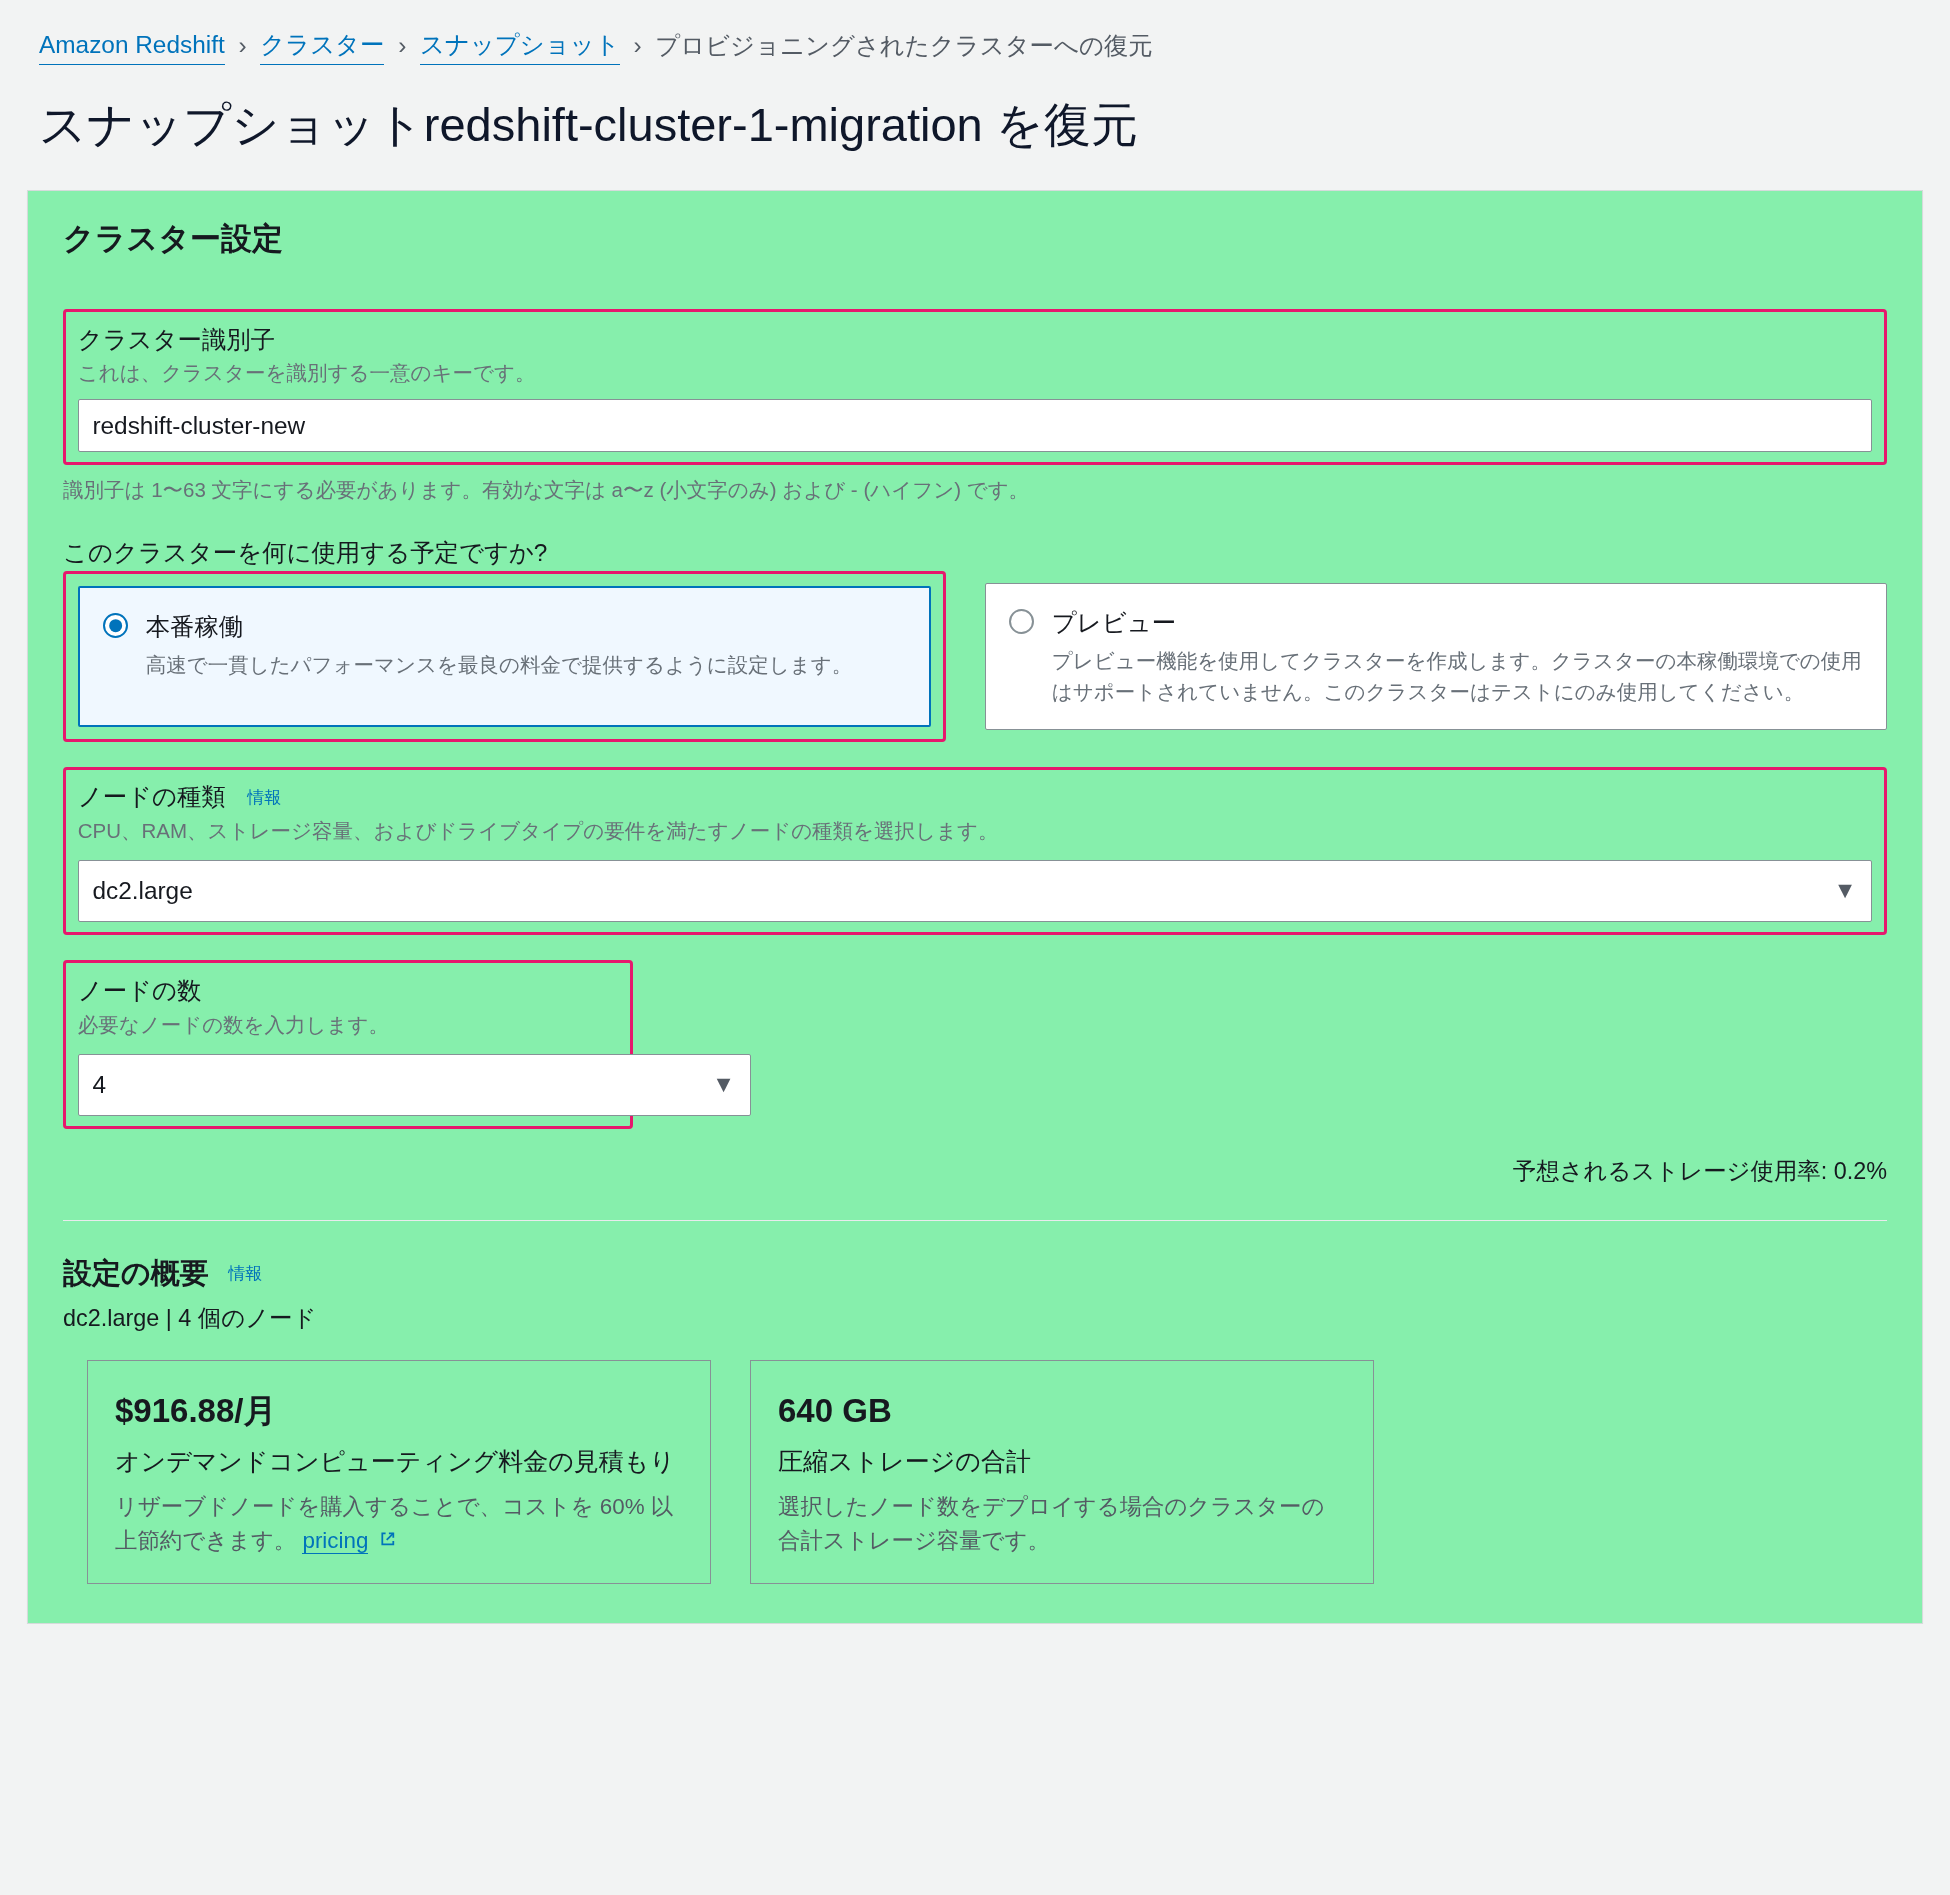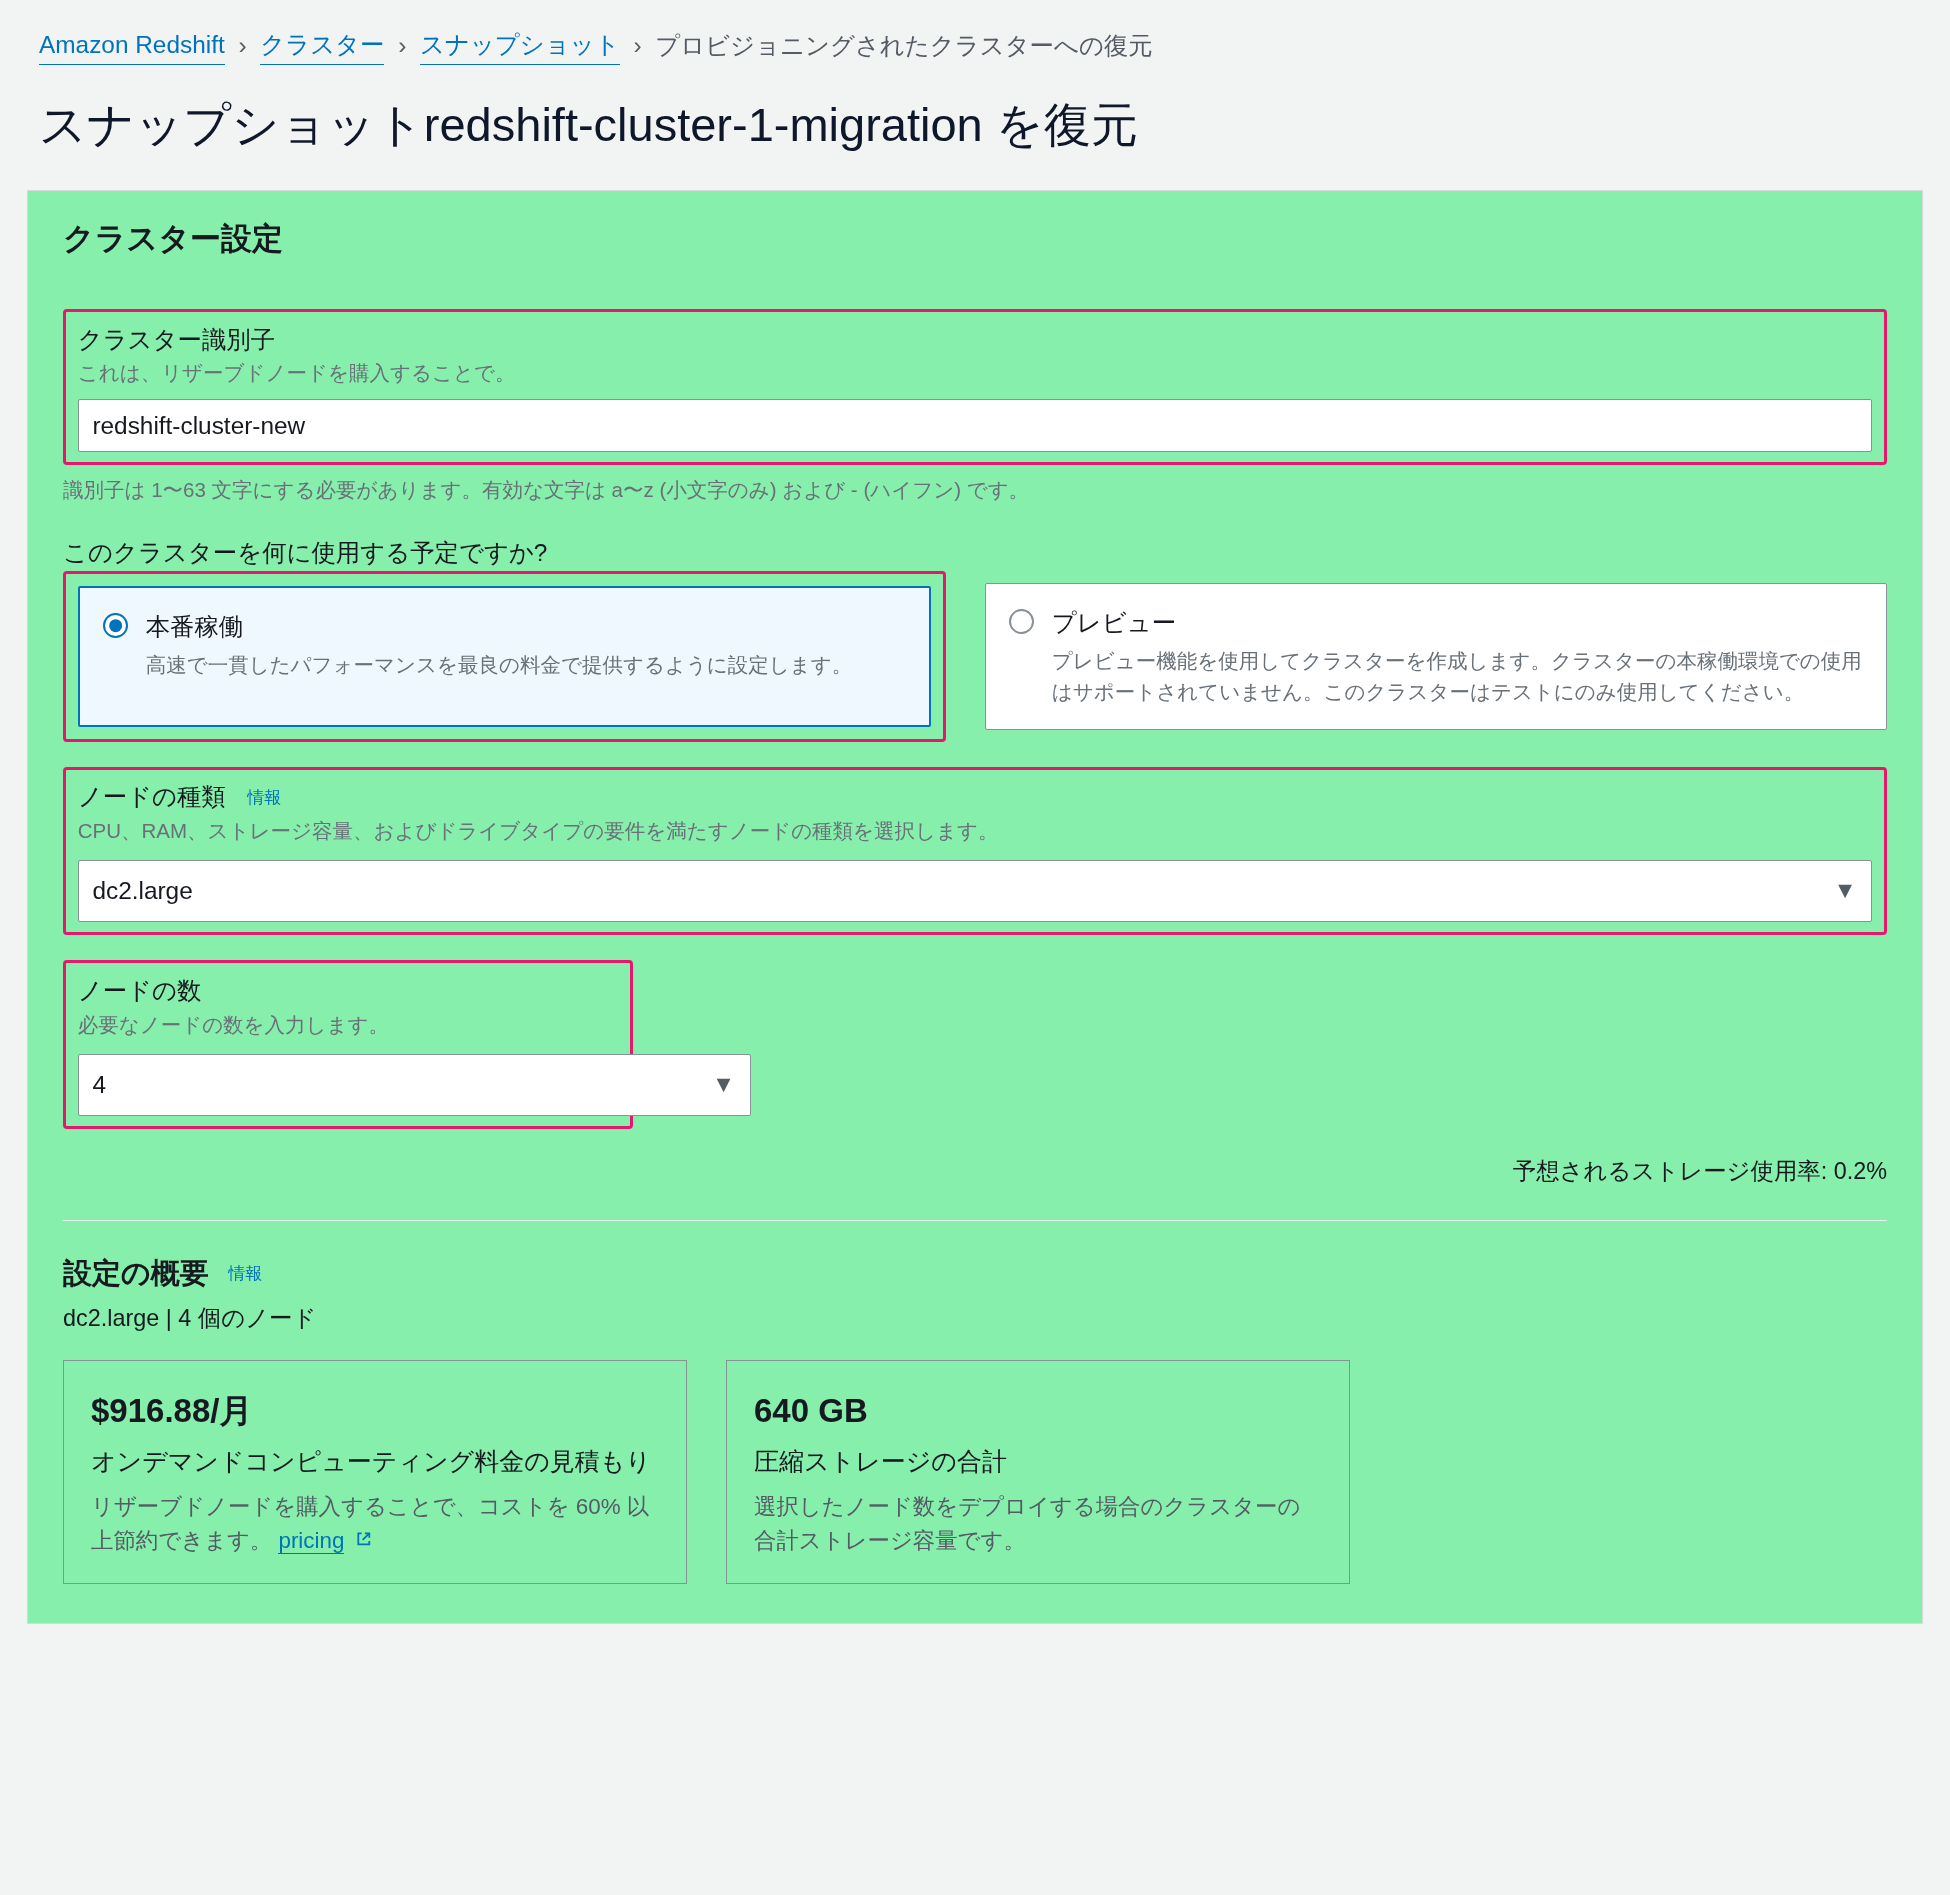--- a/index.html
+++ b/index.html
@@ -185,20 +185,21 @@
       display: flex;
     }
     .radio-highlight-col .radio-card { flex: 1; margin: 0; }
     .summary-header { display:flex; align-items:center; gap:9.8px; }
     .summary-header h3 { font-size: 29px; font-weight: 700; }
     .summary-sub { font-size: 23.4px; color: #16191f; margin-top: 5.9px; }
     .summary-boxes {
       display: flex;
       gap: 39px;
       margin-top: 23.4px;
+      margin-left: 24px;
     }
     .summary-box {
       border: 1px solid #879196;
       padding: 25px 27px;
       width: 624px;
     }
     .summary-box .big {
       font-size: 33px;
       font-weight: 700;
       margin-bottom: 7.8px;
@@ -244,21 +245,21 @@
   <h1 class="page-title">スナップショットredshift-cluster-1-migration を復元</h1>
 
   <div class="panel">
     <div class="panel-header">
       <h2>クラスター設定</h2>
     </div>
     <div class="panel-body">
 
       <div class="highlight tight-inner">
         <div class="field-label">クラスター識別子</div>
-        <div class="field-desc">これは、リザーブドノードを購入することで。</div>
+        <div class="field-desc">これは、クラスターを識別する一意のキーです。</div>
         <input type="text" class="input-text" value="redshift-cluster-new" style="">
       </div>
       <div class="field-constraint">識別子は 1〜63 文字にする必要があります。有効な文字は a〜z (小文字のみ) および - (ハイフン) です。</div>
 
       <div class="usage-question">このクラスターを何に使用する予定ですか?</div>
 
       <div class="radio-row">
 
         <div class="radio-highlight-col">
           <label class="radio-card selected">

